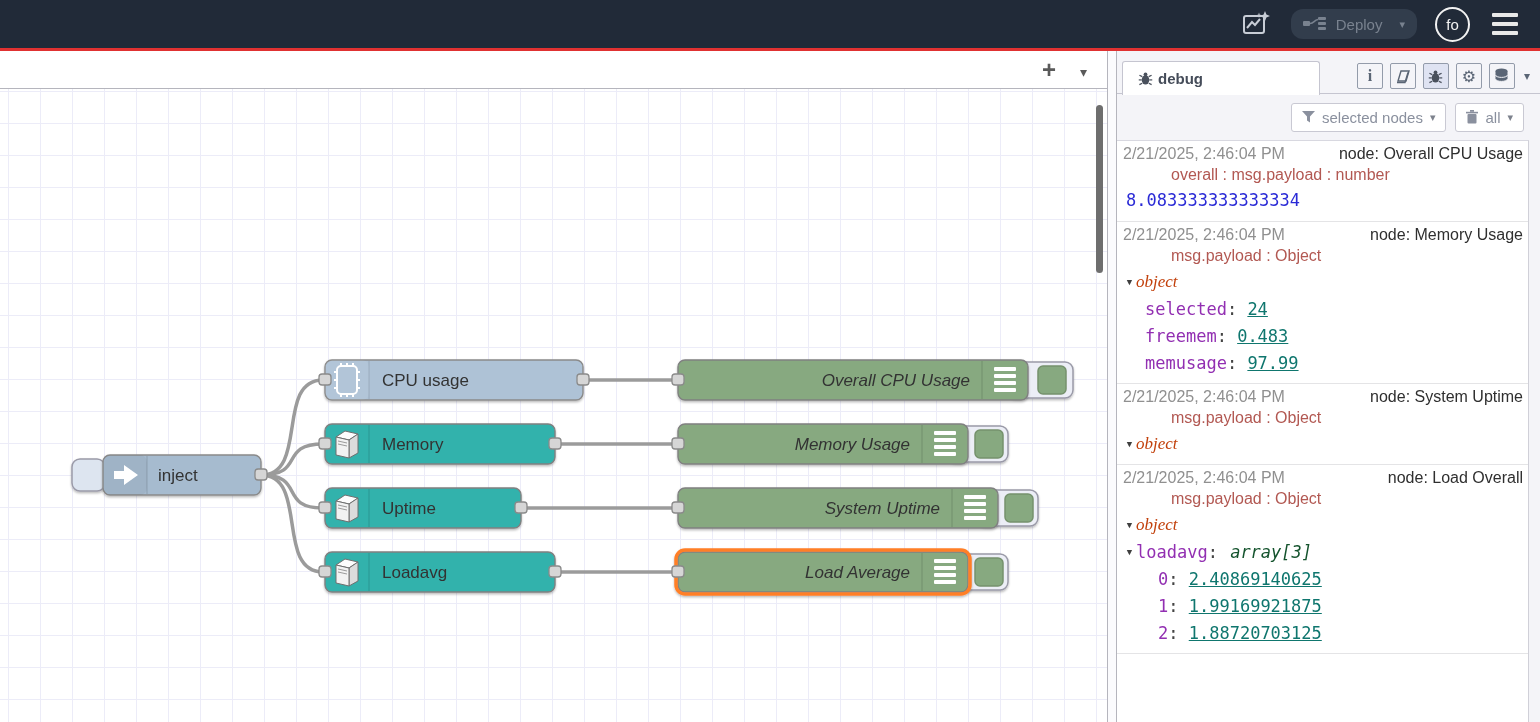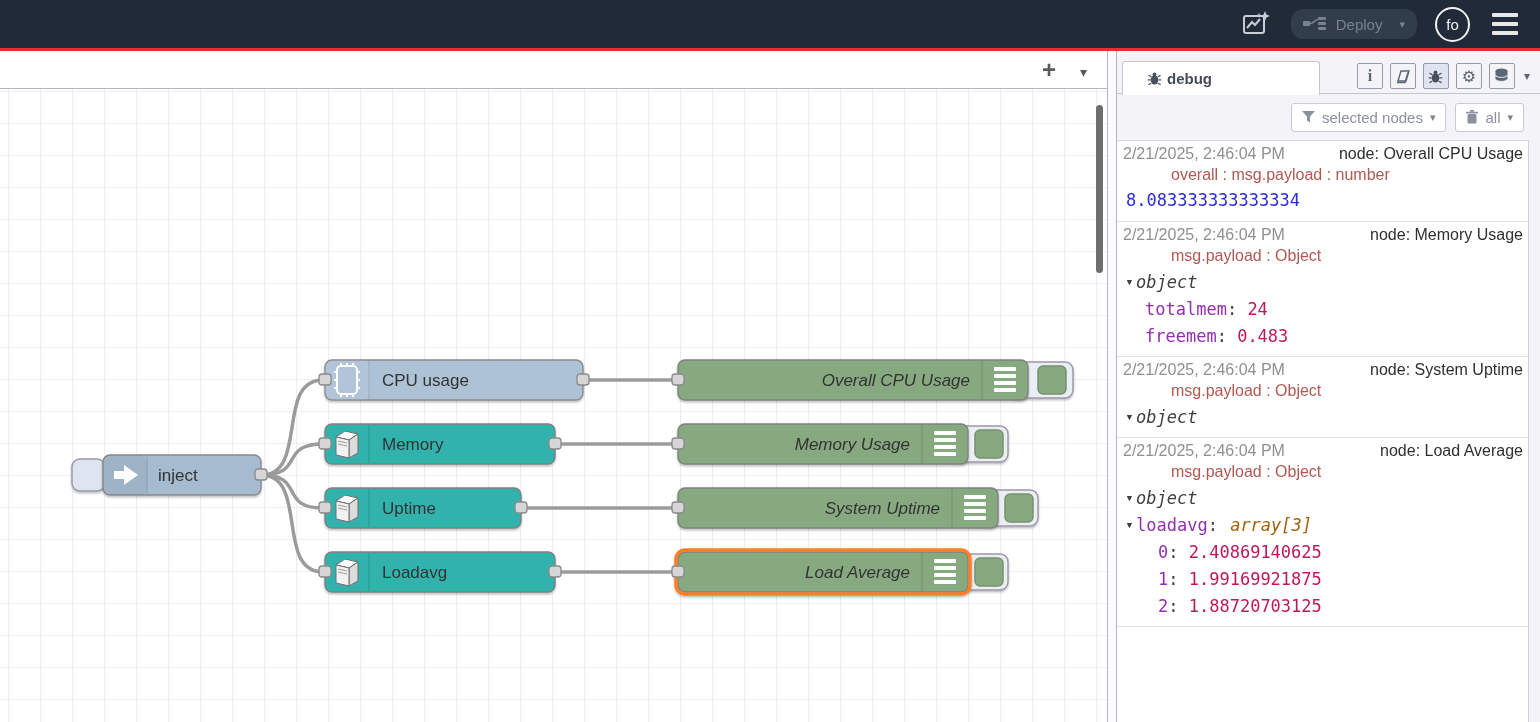--- a/index.html
+++ b/index.html
@@ -33,21 +33,21 @@
   .vscroll { position:absolute; left:1096px; top:105px; width:7px; height:168px;
     background:#6e6e6e; border-radius:4px; cursor:pointer; }
   .divider { position:absolute; left:1107px; top:51px; width:10px; height:671px; background:#fbfbfd;
     border-left:1px solid #b5b5bd; border-right:1px solid #b5b5bd; cursor:col-resize; }
 
   
   .sidebar { position:absolute; left:1117px; top:51px; width:423px; height:671px; background:#f4f4f8; }
   .sb-tabrow-border { position:absolute; left:0; top:42px; width:423px; height:1px; background:#c5c5d0; }
   .debug-tab { position:absolute; left:5px; top:10px; width:198px; height:34px; background:#fff;
     border:1px solid #c5c5d0; border-bottom:none; border-radius:3px 3px 0 0;
-    display:flex; align-items:center; padding-left:24px; gap:5px; cursor:pointer; z-index:2; }
+    display:flex; align-items:center; padding-left:15px; gap:5px; cursor:pointer; z-index:2; }
   .debug-tab .lbl { font-size:15px; font-weight:bold; color:#454c59; }
   .sb-iconrow { position:absolute; right:8px; top:12px; display:flex; gap:7px; align-items:center; }
   .sb-iconbtn { width:26px; height:26px; border:1px solid #939baa; border-radius:2px; background:transparent;
     display:flex; align-items:center; justify-content:center; color:#5a6575; cursor:pointer; }
   .sb-iconbtn.active { background:#dfe3f2; }
   .sb-iconbtn .info-i { font-family:"Liberation Serif", serif; font-weight:bold; font-size:16px; }
   .sb-chev { color:#5a6575; font-size:12px; cursor:pointer; padding:0 2px; }
   .sb-toolbar { position:absolute; left:0; top:43px; width:423px; height:46px;
     display:flex; align-items:center; justify-content:flex-end; gap:9px; padding-right:16px; }
   .tb-btn { height:29px; background:#fff; border:1px solid #c9c9d3; border-radius:3px;
@@ -58,27 +58,27 @@
     border-top:1px solid #d8d8e0; border-right:1px solid #d0d0d8; overflow:hidden; }
   .msg { border-bottom:1px solid #e4e4e6; padding:4px 5px 7px 6px; }
   .msg-head { display:flex; justify-content:space-between; align-items:baseline; height:21px; }
   .msg-ts { color:#909090; font-size:16px; white-space:nowrap; }
   .msg-src { color:#2f2f2f; font-size:16px; white-space:nowrap; }
   .msg-meta { color:#b25852; font-size:16px; height:21px;margin-left:48px; }
   .mono { font-family:"DejaVu Sans Mono", monospace; font-size:17px; }
   .msg-val { color:#2a2ad6; height:27px; padding-left:3px; padding-top:3px; }
   .tree-row { height:27px; display:flex; align-items:center; }
   .caret { font-size:9px; color:#3f3f3f; width:13px; text-align:center; flex:0 0 13px; }
-  .obj-label { color:#404040; font-style:italic; }
+  .obj-label { color:#c2410c; font-style:italic;font-family:Liberation Serif, serif; }
   .kv { padding-left:22px; }
   .kv2 { padding-left:35px; }
   .k { color:#922fb2; }
   .k::after { content:": "; color:#444; white-space:pre; }
-  .v { color:#be185d; }
-  .arr-type { color:#a16207; font-style:italic; margin-left:2px; }
+  .v { color:#0f766e;text-decoration:underline; }
+  .arr-type { color:#14532d; font-style:italic; margin-left:2px; }
 
   svg text { font-family:"Liberation Sans", sans-serif; }
 </style>
 </head>
 <body>
 
 <div class="header">
   <div class="hdr-icon-btn">
     <svg width="30" height="30" viewBox="0 0 30 30">
       <rect x="3" y="7" width="20" height="17" rx="2" fill="none" stroke="#c8cdd6" stroke-width="2"></rect>
@@ -381,45 +381,49 @@
       <div class="msg-head">
         <span class="msg-ts">2/21/2025, 2:46:04 PM</span>
         <span class="msg-src">node: Memory Usage</span>
       </div>
       <div class="msg-meta">msg.payload : Object</div>
       <div class="tree-row mono">
         <span class="caret">▼</span>
         <span class="obj-label">object</span>
       </div>
       <div class="tree-row mono kv">
-        <span class="k">totalmem</span>
+        <span class="k">selected</span>
         <span class="v">24</span>
       </div>
       <div class="tree-row mono kv">
         <span class="k">freemem</span>
         <span class="v">0.483</span>
+      </div>
+      <div class="tree-row mono kv">
+        <span class="k">memusage</span>
+        <span class="v">97.99</span>
       </div>
     </div>
 
     <div class="msg">
       <div class="msg-head">
         <span class="msg-ts">2/21/2025, 2:46:04 PM</span>
         <span class="msg-src">node: System Uptime</span>
       </div>
       <div class="msg-meta">msg.payload : Object</div>
       <div class="tree-row mono">
         <span class="caret">▼</span>
         <span class="obj-label">object</span>
       </div>
     </div>
 
     <div class="msg">
       <div class="msg-head">
         <span class="msg-ts">2/21/2025, 2:46:04 PM</span>
-        <span class="msg-src">node: Load Average</span>
+        <span class="msg-src">node: Load Overall</span>
       </div>
       <div class="msg-meta">msg.payload : Object</div>
       <div class="tree-row mono">
         <span class="caret">▼</span>
         <span class="obj-label">object</span>
       </div>
       <div class="tree-row mono">
         <span class="caret">▼</span>
         <span class="k">loadavg</span>
         <span class="arr-type">array[3]</span>

